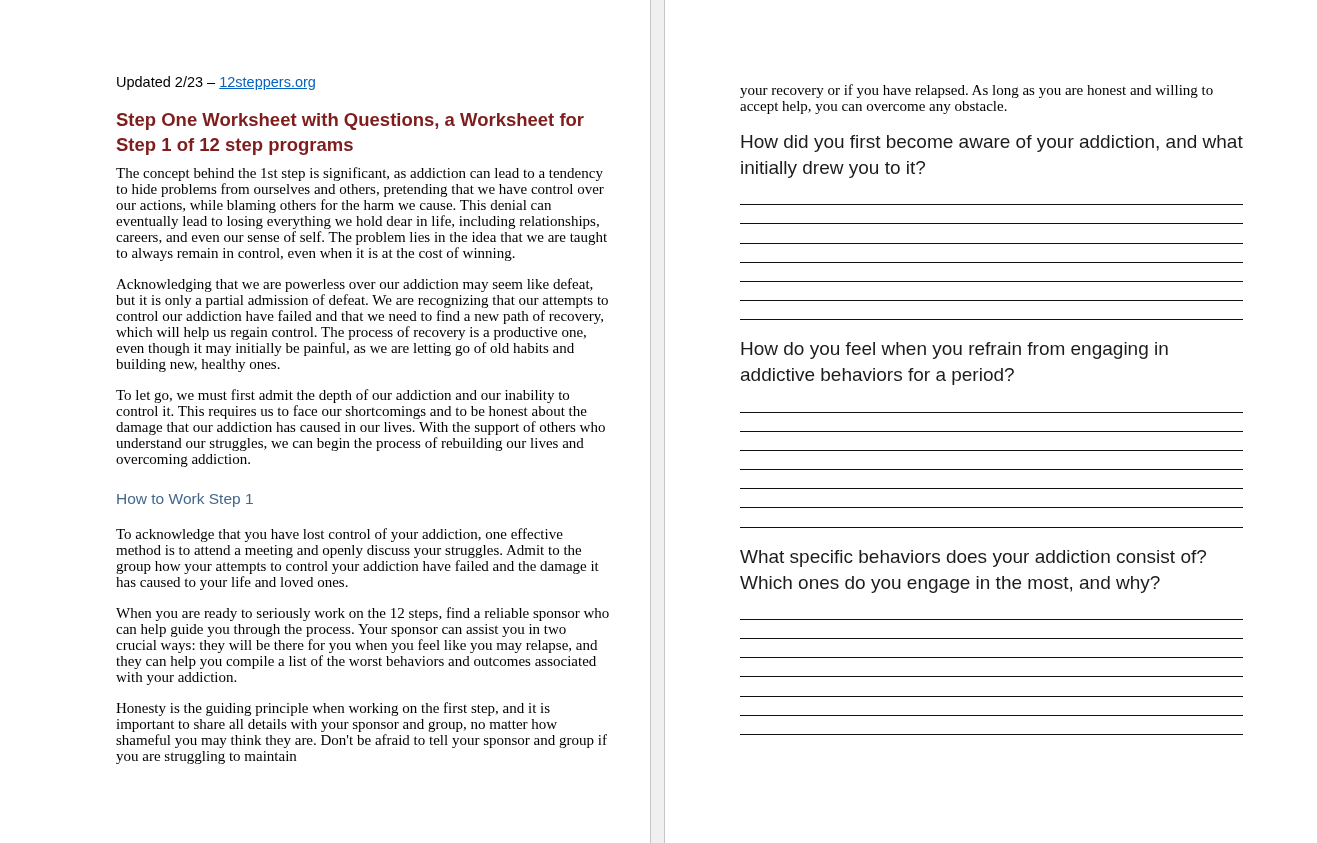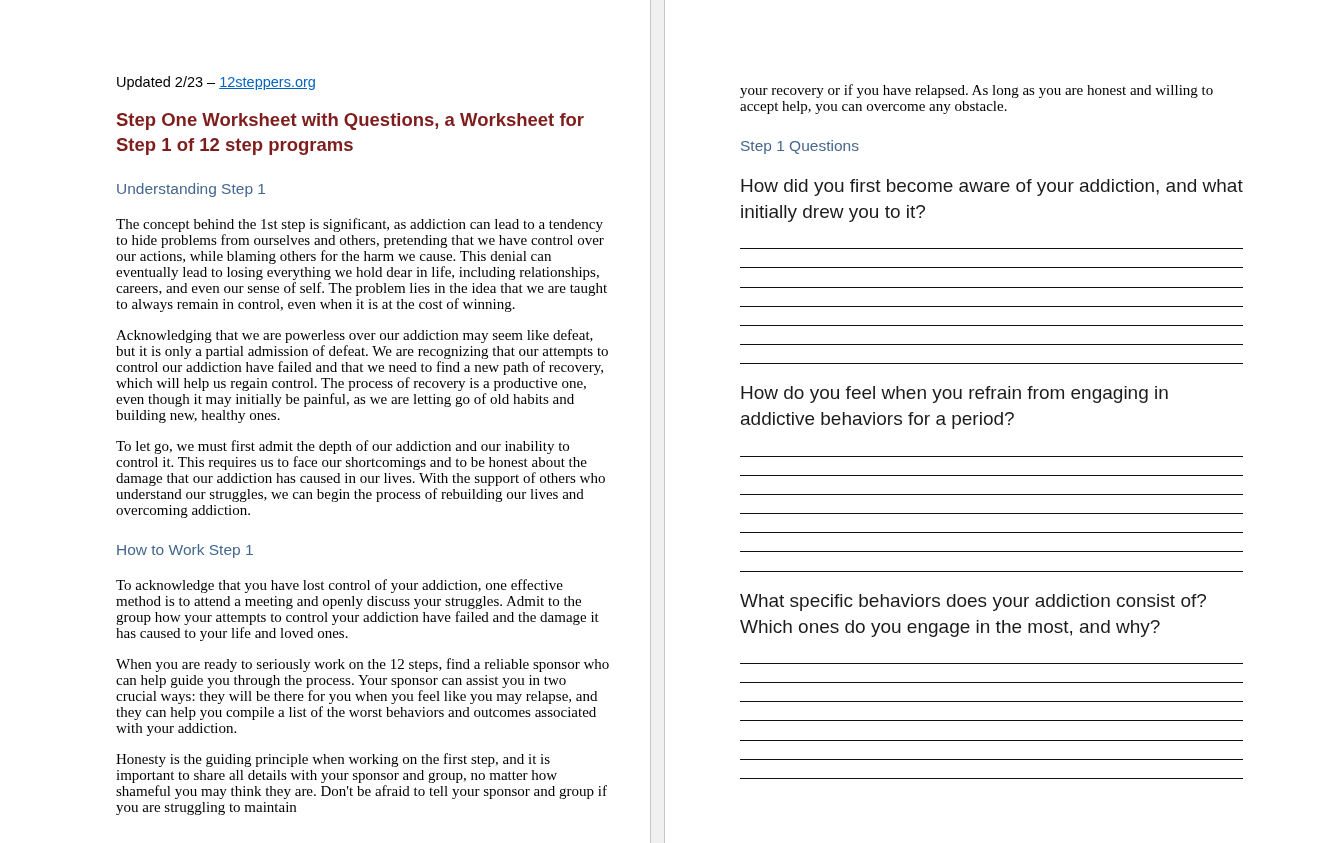--- a/index.html
+++ b/index.html
@@ -88,37 +88,35 @@
 </head>
 <body>
 
 <div class="page-gutter"></div>
 
 <div class="page page-left">
   <p class="updated-line"><span>Updated 2/23 – </span><a href="#">12steppers.org</a></p>
 
   <h1 class="doc-title">Step One Worksheet with Questions, a Worksheet for Step 1 of 12 step programs</h1>
 
-  <h2 class="section-heading">Understanding Step 1</h2>
 
   <p class="body-p">The concept behind the 1st step is significant, as addiction can lead to a tendency to hide problems from ourselves and others, pretending that we have control over our actions, while blaming others for the harm we cause. This denial can eventually lead to losing everything we hold dear in life, including relationships, careers, and even our sense of self. The problem lies in the idea that we are taught to always remain in control, even when it is at the cost of winning.</p>
   <p class="body-p">Acknowledging that we are powerless over our addiction may seem like defeat, but it is only a partial admission of defeat. We are recognizing that our attempts to control our addiction have failed and that we need to find a new path of recovery, which will help us regain control. The process of recovery is a productive one, even though it may initially be painful, as we are letting go of old habits and building new, healthy ones.</p>
   <p class="body-p">To let go, we must first admit the depth of our addiction and our inability to control it. This requires us to face our shortcomings and to be honest about the damage that our addiction has caused in our lives. With the support of others who understand our struggles, we can begin the process of rebuilding our lives and overcoming addiction.</p>
 
   <h2 class="section-heading">How to Work Step 1</h2>
 
   <p class="body-p">To acknowledge that you have lost control of your addiction, one effective method is to attend a meeting and openly discuss your struggles. Admit to the group how your attempts to control your addiction have failed and the damage it has caused to your life and loved ones.</p>
   <p class="body-p">When you are ready to seriously work on the 12 steps, find a reliable sponsor who can help guide you through the process. Your sponsor can assist you in two crucial ways: they will be there for you when you feel like you may relapse, and they can help you compile a list of the worst behaviors and outcomes associated with your addiction.</p>
   <p class="body-p">Honesty is the guiding principle when working on the first step, and it is important to share all details with your sponsor and group, no matter how shameful you may think they are. Don't be afraid to tell your sponsor and group if you are struggling to maintain</p>
 </div>
 
 <div class="page page-right">
   <p class="body-p" style="margin-top:14px;">your recovery or if you have relapsed. As long as you are honest and willing to accept help, you can overcome any obstacle.</p>
 
-  <h2 class="section-heading">Step 1 Questions</h2>
 
   <div class="question-block first-question">
     <p class="question-text">How did you first become aware of your addiction, and what initially drew you to it?</p>
     <div class="answer-lines">
         <div class="answer-line"></div>
         <div class="answer-line"></div>
         <div class="answer-line"></div>
         <div class="answer-line"></div>
         <div class="answer-line"></div>
         <div class="answer-line"></div>

